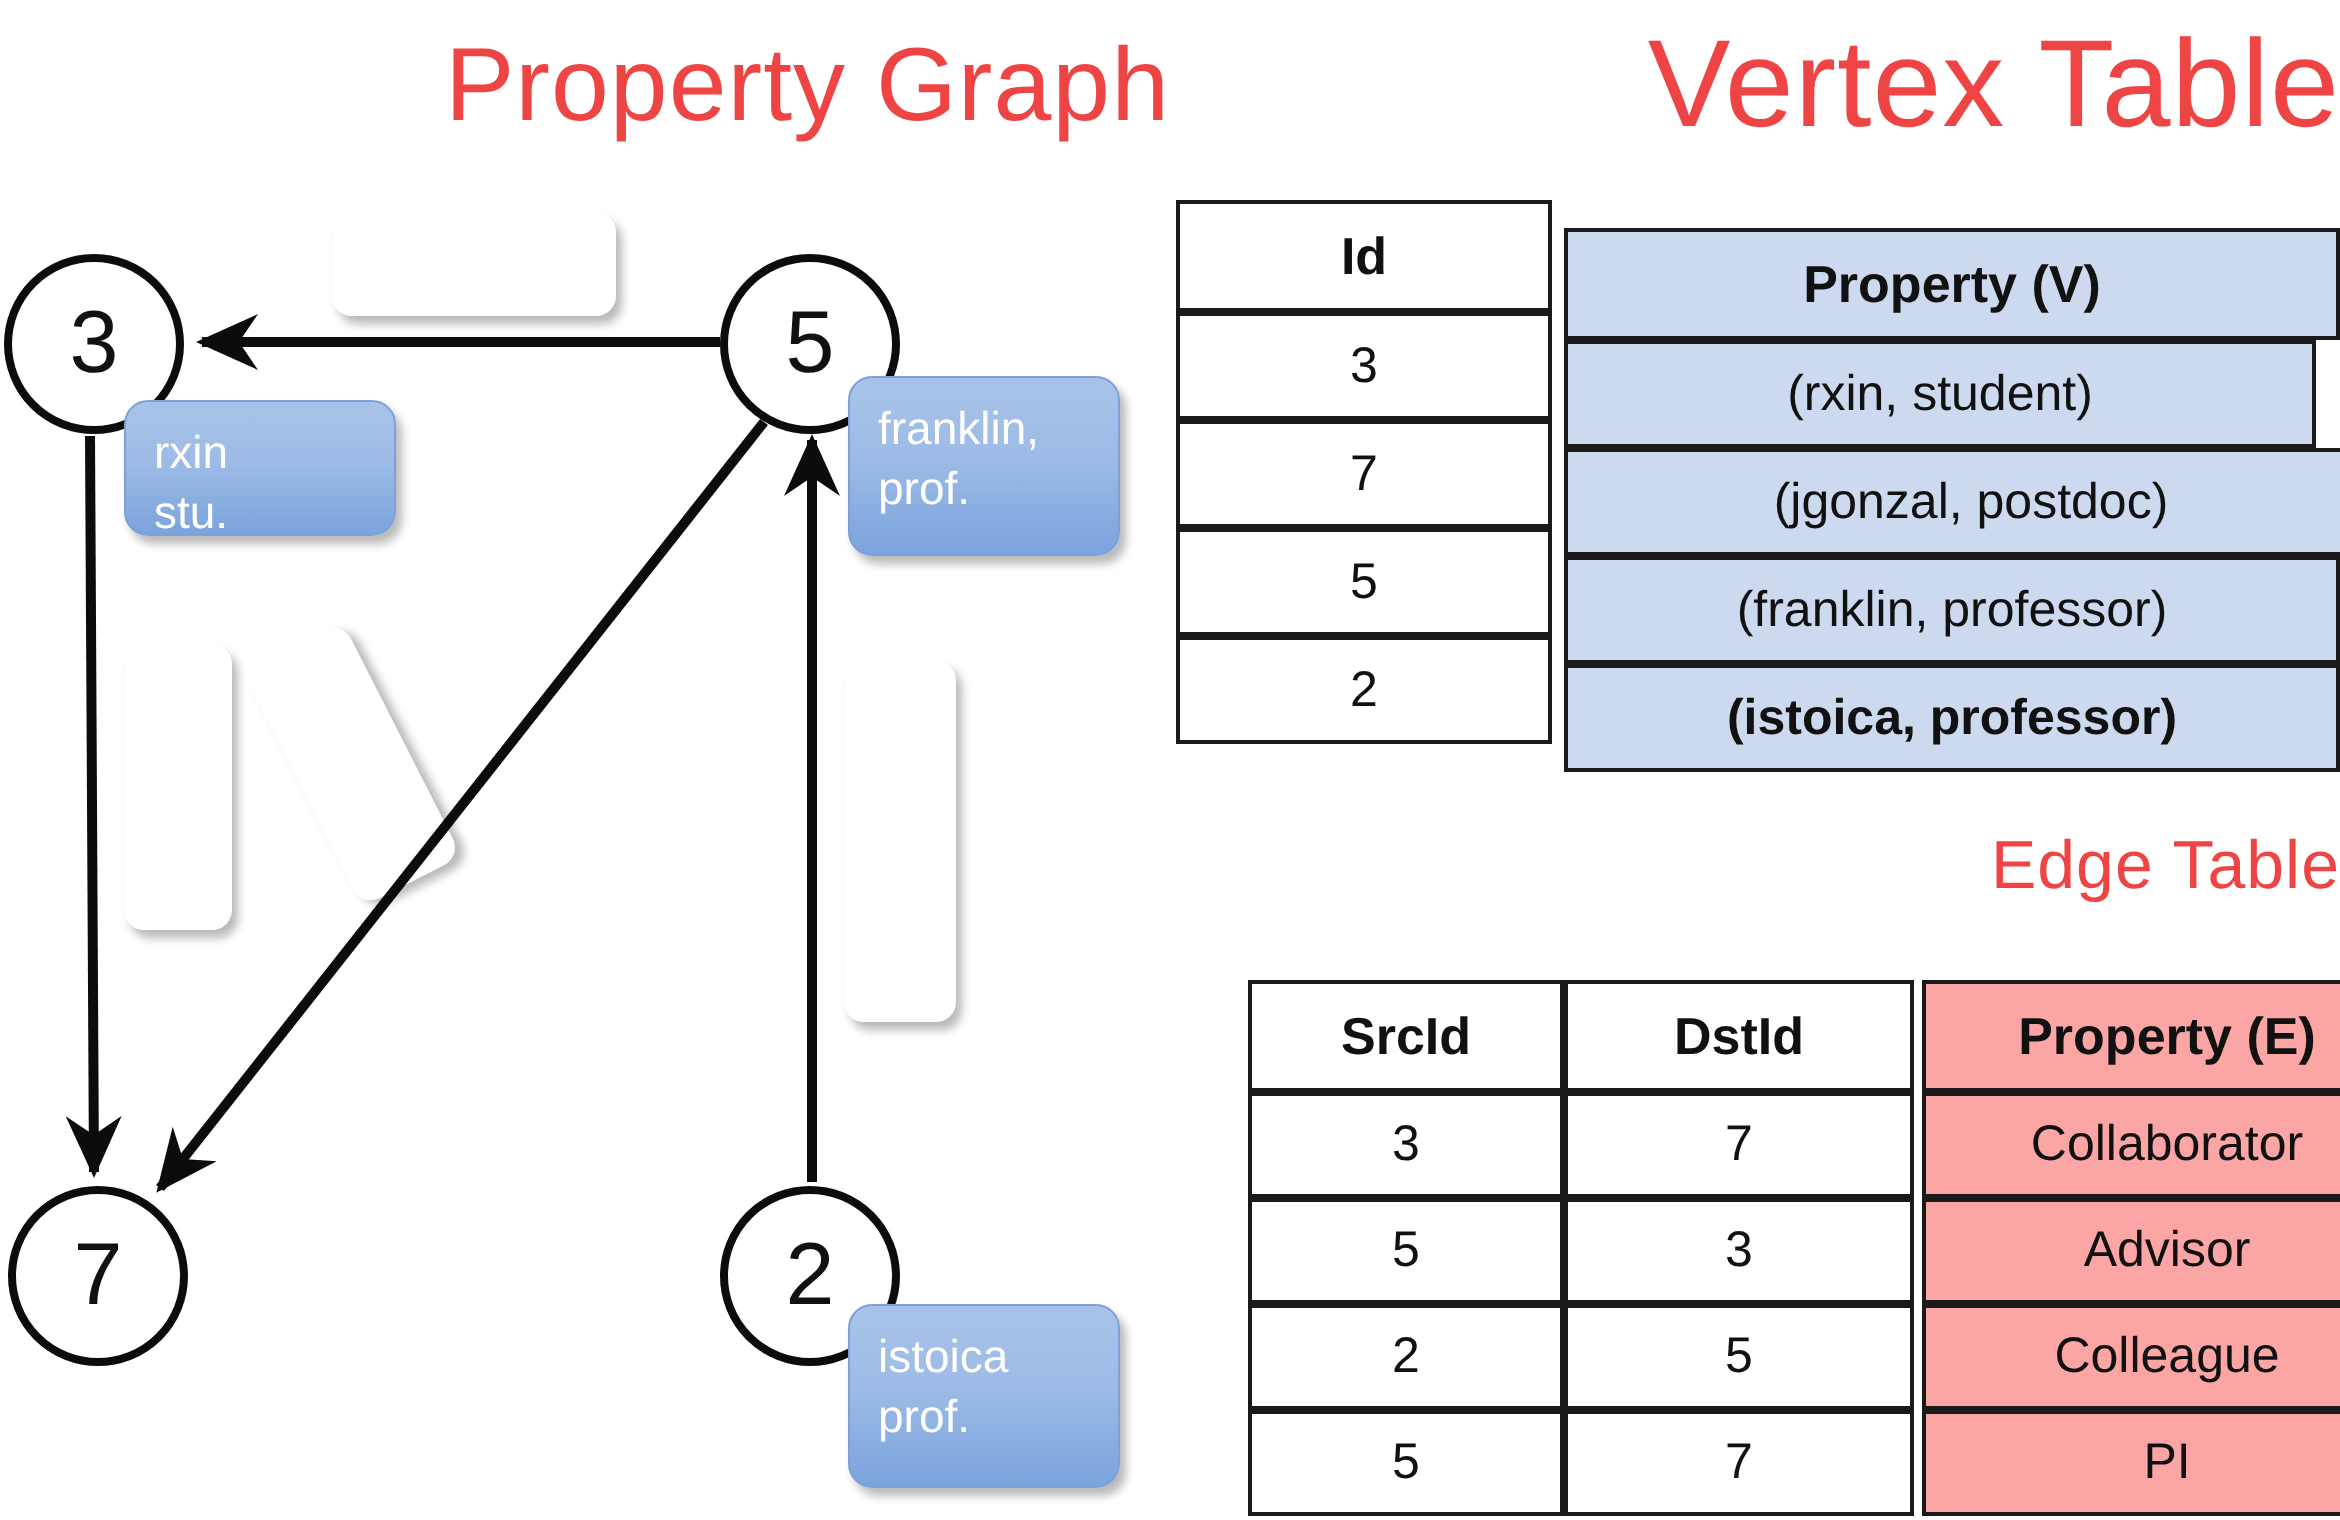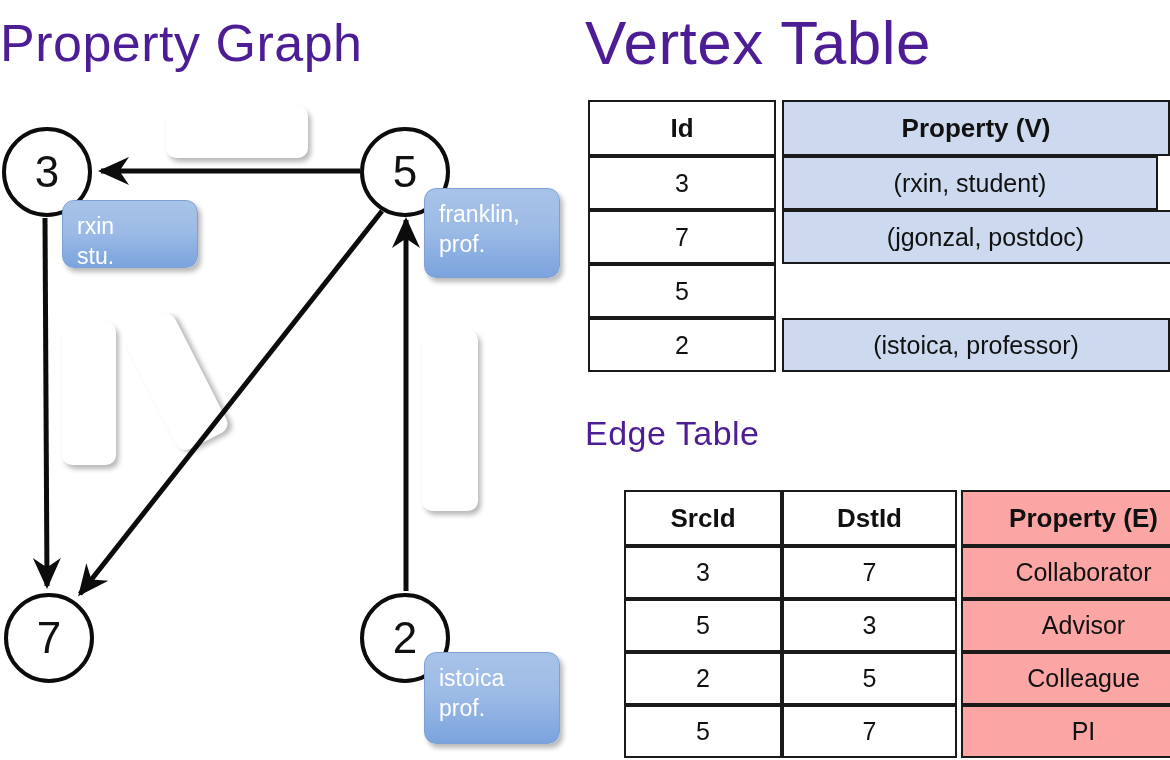--- a/index.html
+++ b/index.html
@@ -14,24 +14,24 @@
     overflow: hidden;
     font-family: "Liberation Sans", sans-serif;
     color: #000;
   }
 
   
   .title {
     position: absolute;
     font-family: "Liberation Sans", sans-serif;
     font-weight: 300;
-    color: #4c1d95;
+    color: #ef4444;
     letter-spacing: 0.5px;
     white-space: nowrap;
-    text-align: left;
+    text-align: right;
   }
   #title-property-graph {
     left: 0; top: 14px; width: 585px;
     font-size: 52px;
     line-height: 58px;
   }
   #title-vertex-table {
     left: 585px; top: 14px; width: 585px;
     font-size: 62px;
     line-height: 58px;
@@ -153,21 +153,21 @@
     box-sizing: border-box;
     display: flex;
     align-items: center;
     justify-content: center;
     font-weight: 300;
     color: #111;
     background: #ffffff;
     font-size: 25px;
   }
   .tbl .cell.hdr { font-weight: 700; font-size: 26px; }
-  .tbl .cell.blue { background: #ccd9ee; }
+  .tbl .cell.blue { background: #ccd9ee; margin-top: 14px; }
   .tbl .cell.peach { background: #fca5a5; }
 
   
   #vertex-table { left: 588px; top: 100px; width: 582px; height: 272px; }
 
   
   #edge-table { left: 588px; top: 490px; width: 582px; height: 268px; margin-left: 36px; }
 </style>
 </head>
 <body>
@@ -238,23 +238,24 @@
   <div class="cell hdr" style="left:0px;   top:0px;   width:188px; height:56px;">Id</div>
   <div class="cell hdr blue" style="left:194px; top:0px;   width:388px; height:56px;">Property (V)</div>
 
   <div class="cell" style="left:0px;   top:56px;  width:188px; height:54px;">3</div>
   <div class="cell blue" style="left:194px; top:56px;  width:376px; height:54px;">(rxin, student)</div>
 
   <div class="cell" style="left:0px;   top:110px; width:188px; height:54px;">7</div>
   <div class="cell blue" style="left:194px; top:110px; width:407px; height:54px;">(jgonzal, postdoc)</div>
 
   <div class="cell" style="left:0px;   top:164px; width:188px; height:54px;">5</div>
+  <div class="cell blue" style="left:194px; top:164px; width:388px; height:54px;">(franklin, professor)</div>
 
   <div class="cell" style="left:0px;   top:218px; width:188px; height:54px;">2</div>
-  <div class="cell blue" style="left:194px; top:218px; width:388px; height:54px;">(istoica, professor)</div>
+  <div class="cell blue" style="left:194px; top:218px; width:388px; height:54px;font-weight:bold;">(istoica, professor)</div>
 </div>
 
 <div class="tbl" id="edge-table">
   <div class="cell hdr" style="left:0px;   top:0px;  width:158px; height:56px;">SrcId</div>
   <div class="cell hdr" style="left:158px; top:0px;  width:175px; height:56px;">DstId</div>
   <div class="cell hdr peach" style="left:337px; top:0px;  width:245px; height:56px;">Property (E)</div>
 
   <div class="cell" style="left:0px;   top:56px;  width:158px; height:53px;">3</div>
   <div class="cell" style="left:158px; top:56px;  width:175px; height:53px;">7</div>
   <div class="cell peach" style="left:337px; top:56px;  width:245px; height:53px;text-align:right;">Collaborator</div>

